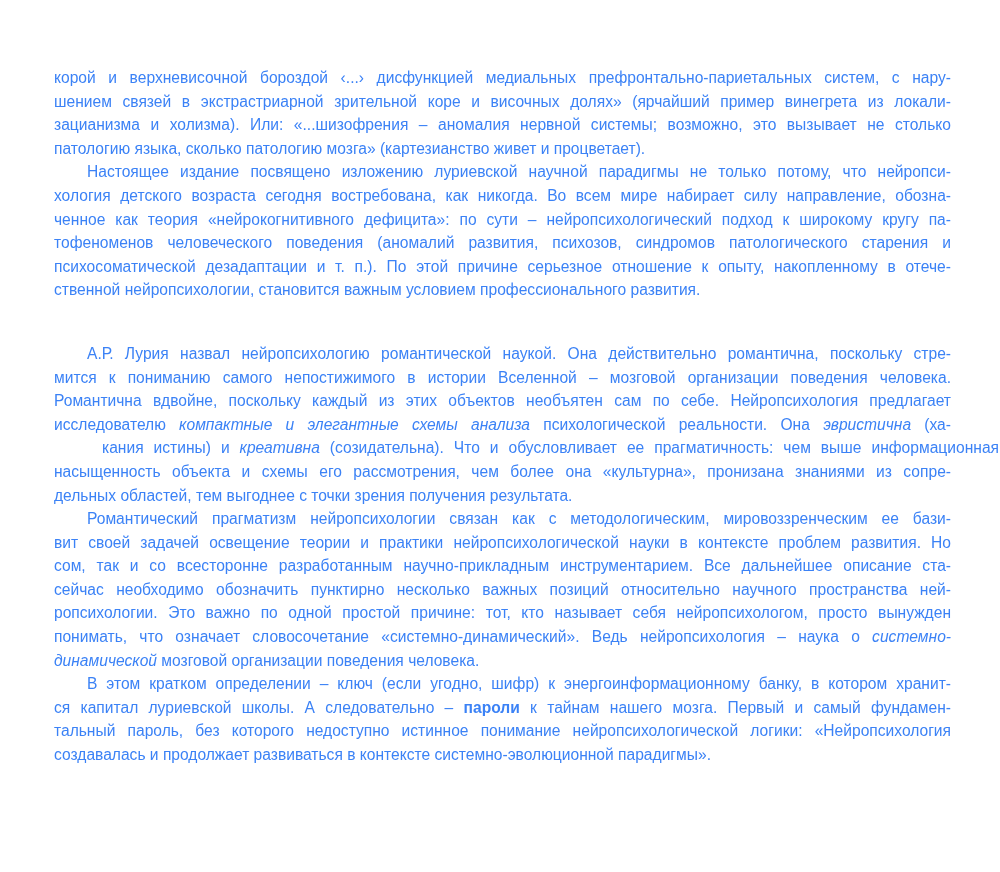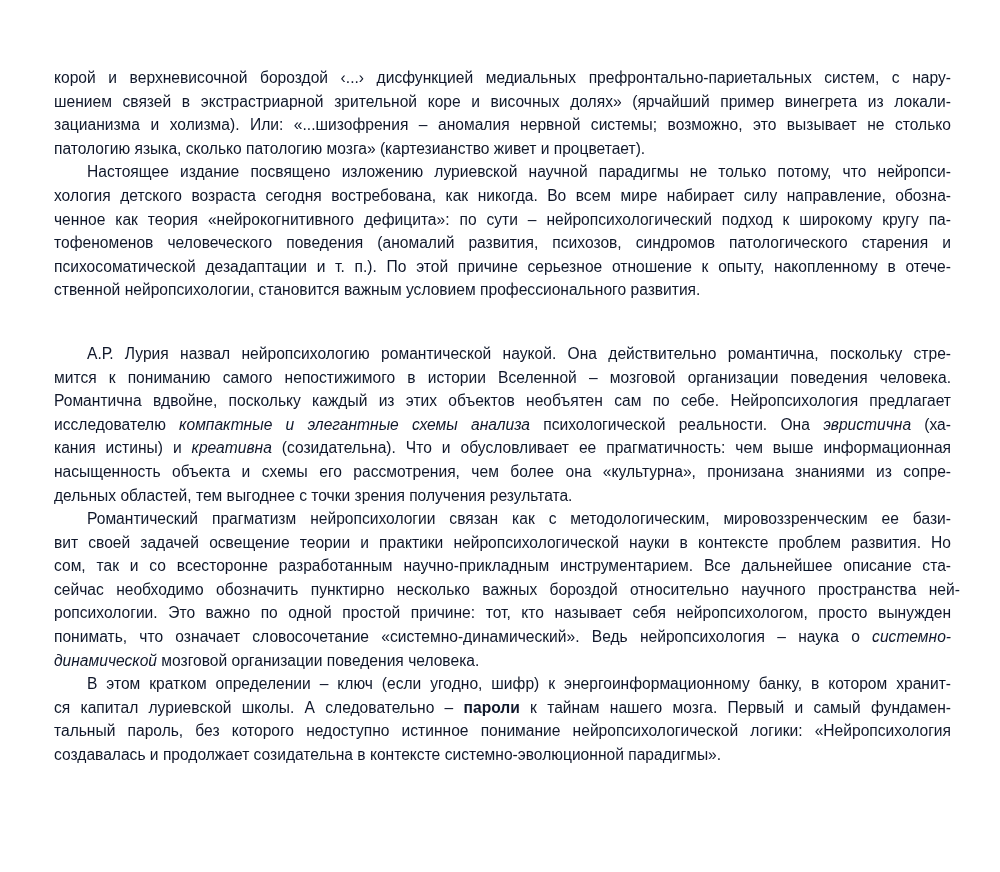--- a/index.html
+++ b/index.html
@@ -13,21 +13,21 @@
       overflow: hidden;
       position: relative;
     }
     .page {
       position: absolute;
       left: 54px;
       top: 66px;
       width: 897px;
       font-family: "Liberation Sans", sans-serif;
       font-size: 15.6px;
-      color: #0f172a;
+      color: #3b82f6;
     }
     .line {
       display: block;
       height: 23.6px;
       line-height: 23.6px;
       white-space: nowrap;
       text-align: justify;
       text-align-last: justify;
       overflow: visible;
     }
@@ -56,32 +56,32 @@
       <div class="line" style="white-space: nowrap; text-align-last: left; text-align: left; word-spacing: 5.57933px;"><span>ченное как теория «нейрокогнитивного дефицита»: по сути – нейропсихологический подход к широкому кругу па-</span></div>
       <div class="line" style="white-space: nowrap; text-align-last: left; text-align: left; word-spacing: 9.69097px;"><span>тофеноменов человеческого поведения (аномалий развития, психозов, синдромов патологического старения и</span></div>
       <div class="line" style="white-space: nowrap; text-align-last: left; text-align: left; word-spacing: 5.38616px;"><span>психосоматической дезадаптации и т. п.). По этой причине серьезное отношение к опыту, накопленному в отече-</span></div>
       <div class="line last"><span>ственной нейропсихологии, становится важным условием профессионального развития.</span></div>
     </div>
     <div>
       <div class="line indent" style="white-space: nowrap; text-align-last: left; text-align: left; word-spacing: 6.99375px; margin-top: 40px;"><span>А.Р. Лурия назвал нейропсихологию романтической наукой. Она действительно романтична, поскольку стре-</span></div>
       <div class="line" style="white-space: nowrap; text-align-last: left; text-align: right; word-spacing: 7.77344px;"><span>мится к пониманию самого непостижимого в истории Вселенной – мозговой организации поведения человека.</span></div>
       <div class="line" style="white-space: nowrap; text-align-last: left; text-align: left; word-spacing: 6.95443px;"><span>Романтична вдвойне, поскольку каждый из этих объектов необъятен сам по себе. Нейропсихология предлагает</span></div>
       <div class="line" style="white-space: nowrap; text-align-last: left; text-align: left; word-spacing: 8.91406px;"><span>исследователю </span><span class="seg-italic">компактные и элегантные схемы анализа</span><span> психологической реальности. Она </span><span class="seg-italic">эвристична</span><span> (ха-</span></div>
-      <div class="line" style="white-space: nowrap; text-align-last: left; text-align: right; word-spacing: 5.625px;"><span>кания истины) и </span><span class="seg-italic">креативна</span><span> (созидательна). Что и обусловливает ее прагматичность: чем выше информационная</span></div>
+      <div class="line" style="white-space: nowrap; text-align-last: left; text-align: right; word-spacing: 5.625px; margin-left: 48px;"><span>кания истины) и </span><span class="seg-italic">креативна</span><span> (созидательна). Что и обусловливает ее прагматичность: чем выше информационная</span></div>
       <div class="line" style="white-space: nowrap; text-align-last: left; text-align: left; word-spacing: 7.10938px;"><span>насыщенность объекта и схемы его рассмотрения, чем более она «культурна», пронизана знаниями из сопре-</span></div>
       <div class="line last"><span>дельных областей, тем выгоднее с точки зрения получения результата.</span></div>
     </div>
     <div>
       <div class="line indent" style="white-space: nowrap; text-align-last: left; text-align: left; word-spacing: 9.57986px;"><span>Романтический прагматизм нейропсихологии связан как с методологическим, мировоззренческим ее бази-</span></div>
       <div class="line" style="white-space: nowrap; text-align-last: left; text-align: left; word-spacing: 5.76322px;"><span>вит своей задачей освещение теории и практики нейропсихологической науки в контексте проблем развития. Но</span></div>
       <div class="line" style="white-space: nowrap; text-align-last: left; text-align: left; word-spacing: 6.4858px;"><span>сом, так и со всесторонне разработанным научно-прикладным инструментарием. Все дальнейшее описание ста-</span></div>
-      <div class="line" style="white-space: nowrap; text-align-last: left; text-align: left; word-spacing: 8.03125px;"><span>сейчас необходимо обозначить пунктирно несколько важных бороздой относительно научного пространства ней-</span></div>
+      <div class="line" style="white-space: nowrap; text-align-last: left; text-align: left; word-spacing: 8.03125px;"><span>сейчас необходимо обозначить пунктирно несколько важных позиций относительно научного пространства ней-</span></div>
       <div class="line" style="white-space: nowrap; text-align-last: left; text-align: center; word-spacing: 6.23197px;"><span>ропсихологии. Это важно по одной простой причине: тот, кто называет себя нейропсихологом, просто вынужден</span></div>
       <div class="line" style="white-space: nowrap; text-align-last: left; text-align: left; word-spacing: 7.925px;"><span>понимать, что означает словосочетание «системно-динамический». Ведь нейропсихология – наука о </span><span class="seg-italic">системно-</span></div>
       <div class="line last"><span class="seg-italic">динамической</span><span> мозговой организации поведения человека.</span></div>
     </div>
     <div>
       <div class="line indent" style="white-space: nowrap; text-align-last: left; text-align: left; word-spacing: 4.60938px;"><span>В этом кратком определении – ключ (если угодно, шифр) к энергоинформационному банку, в котором хранит-</span></div>
       <div class="line" style="white-space: nowrap; text-align-last: left; text-align: left; word-spacing: 5.94062px;"><span>ся капитал луриевской школы. А следовательно – </span><span class="seg-bold">пароли</span><span> к тайнам нашего мозга. Первый и самый фундамен-</span></div>
       <div class="line" style="white-space: nowrap; text-align-last: left; text-align: left; word-spacing: 7.7934px;"><span>тальный пароль, без которого недоступно истинное понимание нейропсихологической логики: «Нейропсихология</span></div>
-      <div class="line last"><span>создавалась и продолжает созидательна в контексте системно-эволюционной парадигмы».</span></div>
+      <div class="line last"><span>создавалась и продолжает развиваться в контексте системно-эволюционной парадигмы».</span></div>
     </div>
   </div>
 
 </body></html>

